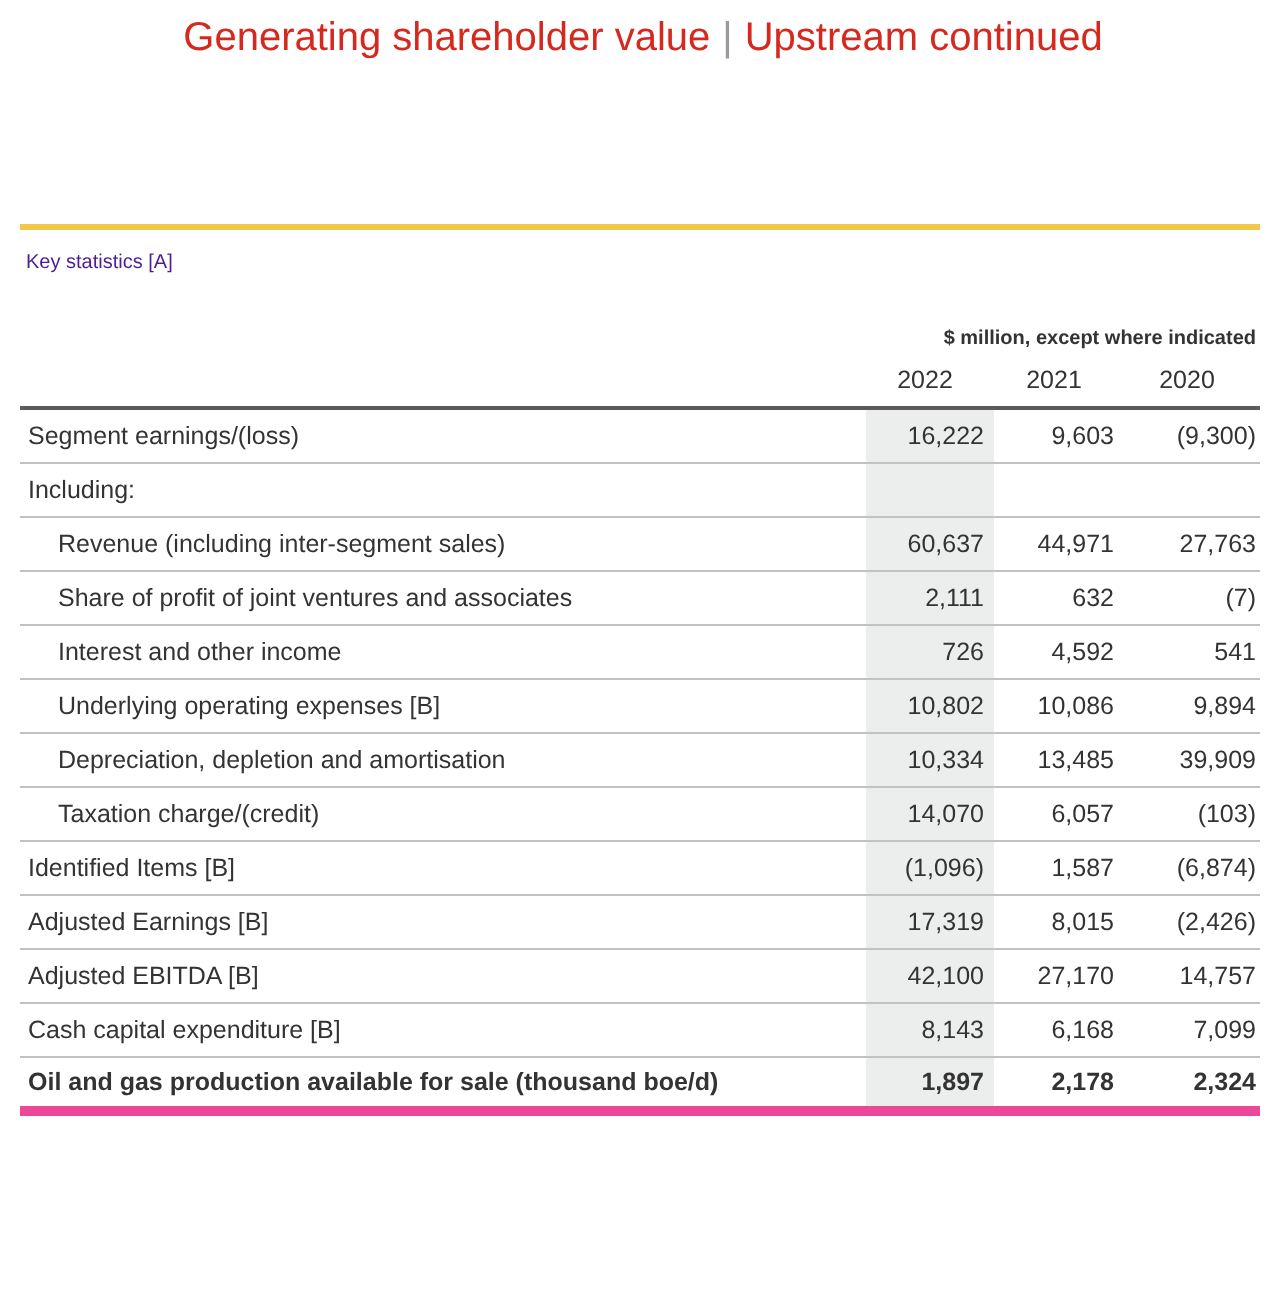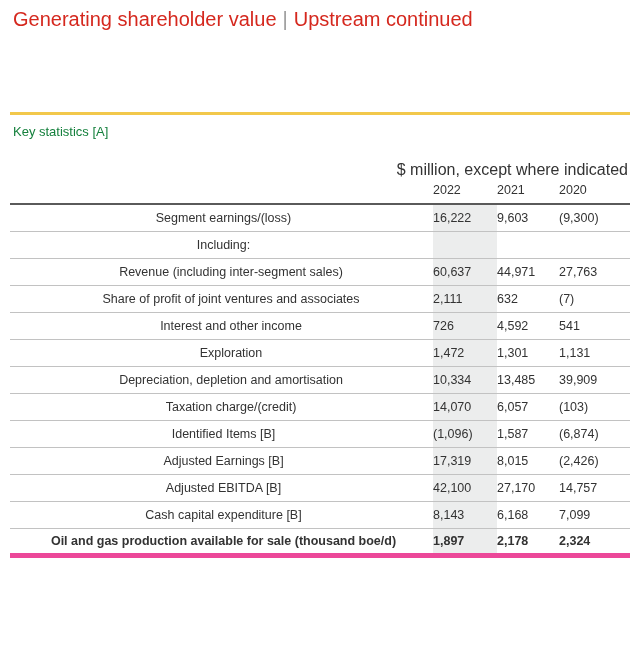--- a/index.html
+++ b/index.html
@@ -13,81 +13,83 @@
   .page { width: 640px; height: 650px; padding: 0 10px; }
 
   .page-title {
     padding-top: 7px;
     padding-left: 3px;
     font-size: 20px;
     line-height: 24px;
     font-weight: 400;
     color: var(--accent-red, #D5281E);
     white-space: nowrap;
+    text-align: center;
   }
   .page-title .divider {
     color: var(--divider-gray, #9a9a9a);
     margin: 0 6px;
   }
 
   .yellow-rule {
     margin-top: 81px;
     height: 3px;
     background: var(--accent-yellow, #F2C84B);
   }
 
   .section-heading {
     margin-top: 9px;
     padding-left: 3px;
-    font-size: 13px;
+    font-size: 10px;
     line-height: 16px;
-    color: #15803d;
+    color: #4c1d95;
   }
 
   .unit-note {
     margin-top: 23px;
-    font-size: 16px;
+    font-size: 10px;
     line-height: 14px;
     text-align: right;
     padding-right: 2px;
     color: #333333;
+    font-weight: bold;
   }
 
   table.stats {
     width: 620px;
     border-collapse: collapse;
     table-layout: fixed;
     font-size: 12.5px;
     color: #333333;
   }
   col.c-label { width: 423px; }
   col.c-2022  { width: 64px; }
   col.c-2021  { width: 62px; }
   col.c-2020  { width: 71px; }
 
   thead th {
     font-weight: 400;
-    text-align: left;
+    text-align: center;
     vertical-align: bottom;
     height: 27px;
     padding: 0 2px 6px 0;
     border-bottom: 2px solid #5a5a5a;
   }
   thead th.h2022 { padding-right: 5px; }
 
   tbody td {
     height: 27px;
     border-bottom: 1px solid #c2c2c2;
     vertical-align: middle;
   }
   tbody tr:last-child td { border-bottom: 5px solid #ec4899; font-weight: bold; }
 
-  td.label { text-align: center; padding-left: 4px; }
+  td.label { text-align: left; padding-left: 4px; }
   td.label.indent { padding-left: 19px; }
-  td.num { padding-right: 2px; }
+  td.num { text-align: right; padding-right: 2px; }
   td.v2022 {
     background: var(--highlight-col, #ECEDED);
     padding-right: 5px;
   }
 </style>
 </head>
 <body>
 
 <div class="page">
 
@@ -139,24 +141,24 @@
       <td class="num">632</td>
       <td class="num">(7)</td>
     </tr>
         <tr>
       <td class="label indent">Interest and other income</td>
       <td class="num v2022">726</td>
       <td class="num">4,592</td>
       <td class="num">541</td>
     </tr>
         <tr>
-      <td class="label indent">Exploration</td>
-      <td class="num v2022">1,472</td>
-      <td class="num">1,301</td>
-      <td class="num">1,131</td>
+      <td class="label indent">Underlying operating expenses [B]</td>
+      <td class="num v2022">10,802</td>
+      <td class="num">10,086</td>
+      <td class="num">9,894</td>
     </tr>
         <tr>
       <td class="label indent">Depreciation, depletion and amortisation</td>
       <td class="num v2022">10,334</td>
       <td class="num">13,485</td>
       <td class="num">39,909</td>
     </tr>
         <tr>
       <td class="label indent">Taxation charge/(credit)</td>
       <td class="num v2022">14,070</td>

